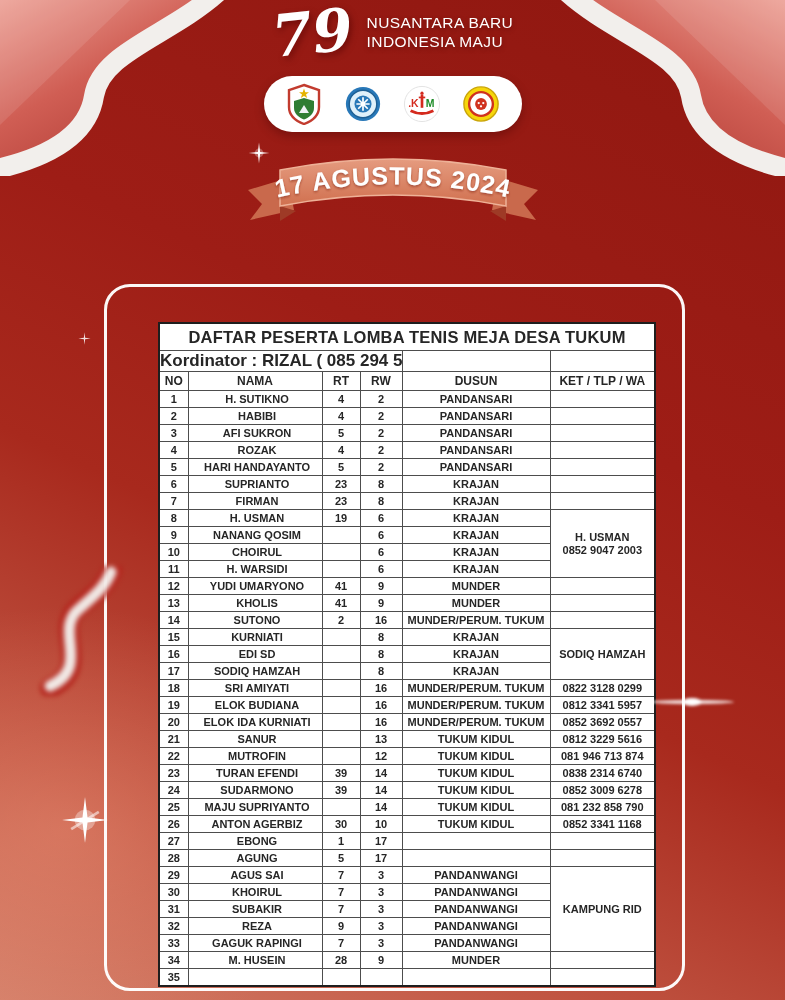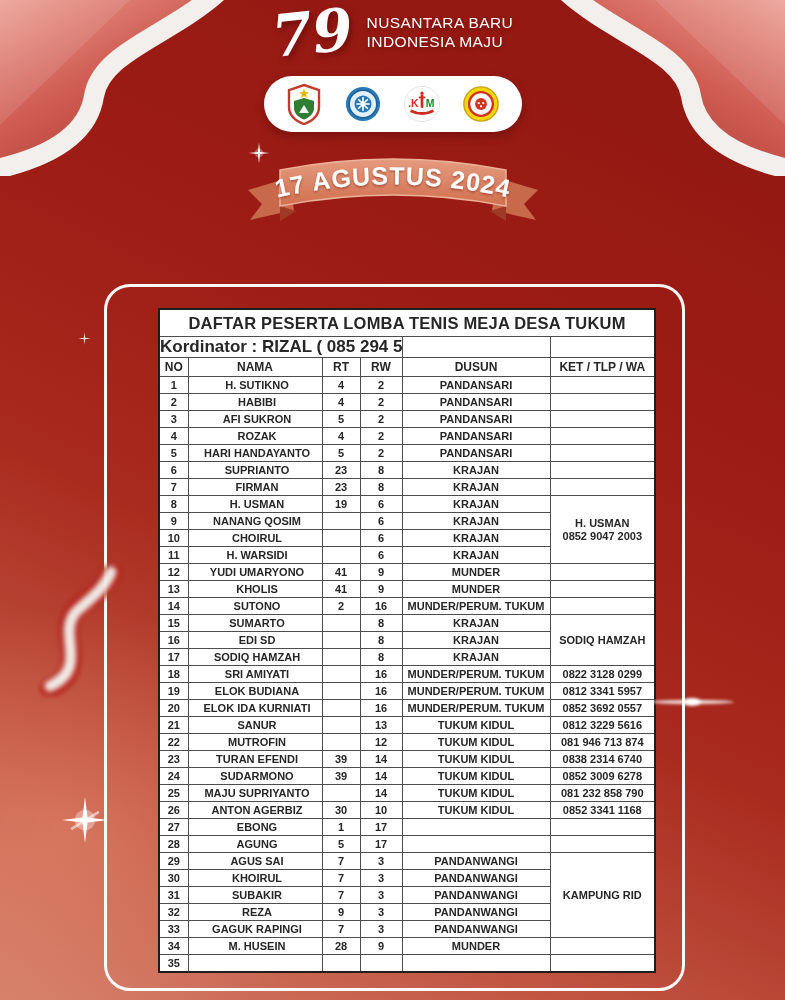--- a/index.html
+++ b/index.html
@@ -34,21 +34,21 @@
     width:300px;height:62px;border-radius:31px;
     background:linear-gradient(180deg,#b5503c 0%,#9c241a 38%,#a83a2a 68%,#e8a78d 100%);
     box-shadow:0 6px 14px rgba(70,0,0,.35), inset 0 2px 4px rgba(255,255,255,.25);
     display:flex;align-items:center;justify-content:center;}
   .title-box span{color:#fff;font-weight:800;font-size:33px;letter-spacing:1px;
     text-shadow:0 2px 4px rgba(60,0,0,.45);}
   
   .panel{position:absolute;left:104px;top:284px;width:575px;height:701px;
     border:3px solid rgba(255,255,255,.97);border-radius:26px;}
   
-  .table-wrap{position:absolute;left:158px;top:308px;}
+  .table-wrap{position:absolute;left:158px;top:322px;}
   table.participants{border-collapse:collapse;table-layout:fixed;width:496px;background:#fff;
     border:2px solid #1e1e1e;}
   table.participants td, table.participants th{border:1px solid #4d4d4d;overflow:hidden;white-space:nowrap;padding:0;color:#262626;}
   .row-title td{height:26px;font-size:16.5px;font-weight:800;text-align:center;letter-spacing:.2px;border-bottom:1.5px solid #2a2a2a;}
   .row-coord td{height:15px;font-size:17px;font-weight:700;text-align:left;padding-left:3px;border-color:#8a8a8a;}
   thead th{height:18px;font-size:12px;font-weight:700;text-align:center;}
   tbody td{height:16px;font-size:11px;font-weight:700;text-align:center;line-height:1.15;}
   tbody td.c-nama{text-align:center;padding-left:4px;}
   
   .s-ribbon{position:absolute;left:36px;top:566px;width:90px;height:130px;filter:blur(2.5px);opacity:.96;}
@@ -276,21 +276,21 @@
           <tr>
             <td class="c-no">14</td>
             <td class="c-nama">SUTONO</td>
             <td class="c-rt">2</td>
             <td class="c-rw">16</td>
             <td class="c-dusun">MUNDER/PERUM. TUKUM</td>
             <td class="c-ket"></td>
           </tr>
           <tr>
             <td class="c-no">15</td>
-            <td class="c-nama">SUMARTO</td>
+            <td class="c-nama">KURNIATI</td>
             <td class="c-rt"></td>
             <td class="c-rw">8</td>
             <td class="c-dusun">KRAJAN</td>
             <td class="c-ket" rowspan="3">SODIQ HAMZAH</td>
           </tr>
           <tr>
             <td class="c-no">16</td>
             <td class="c-nama">EDI SD</td>
             <td class="c-rt"></td>
             <td class="c-rw">8</td>

